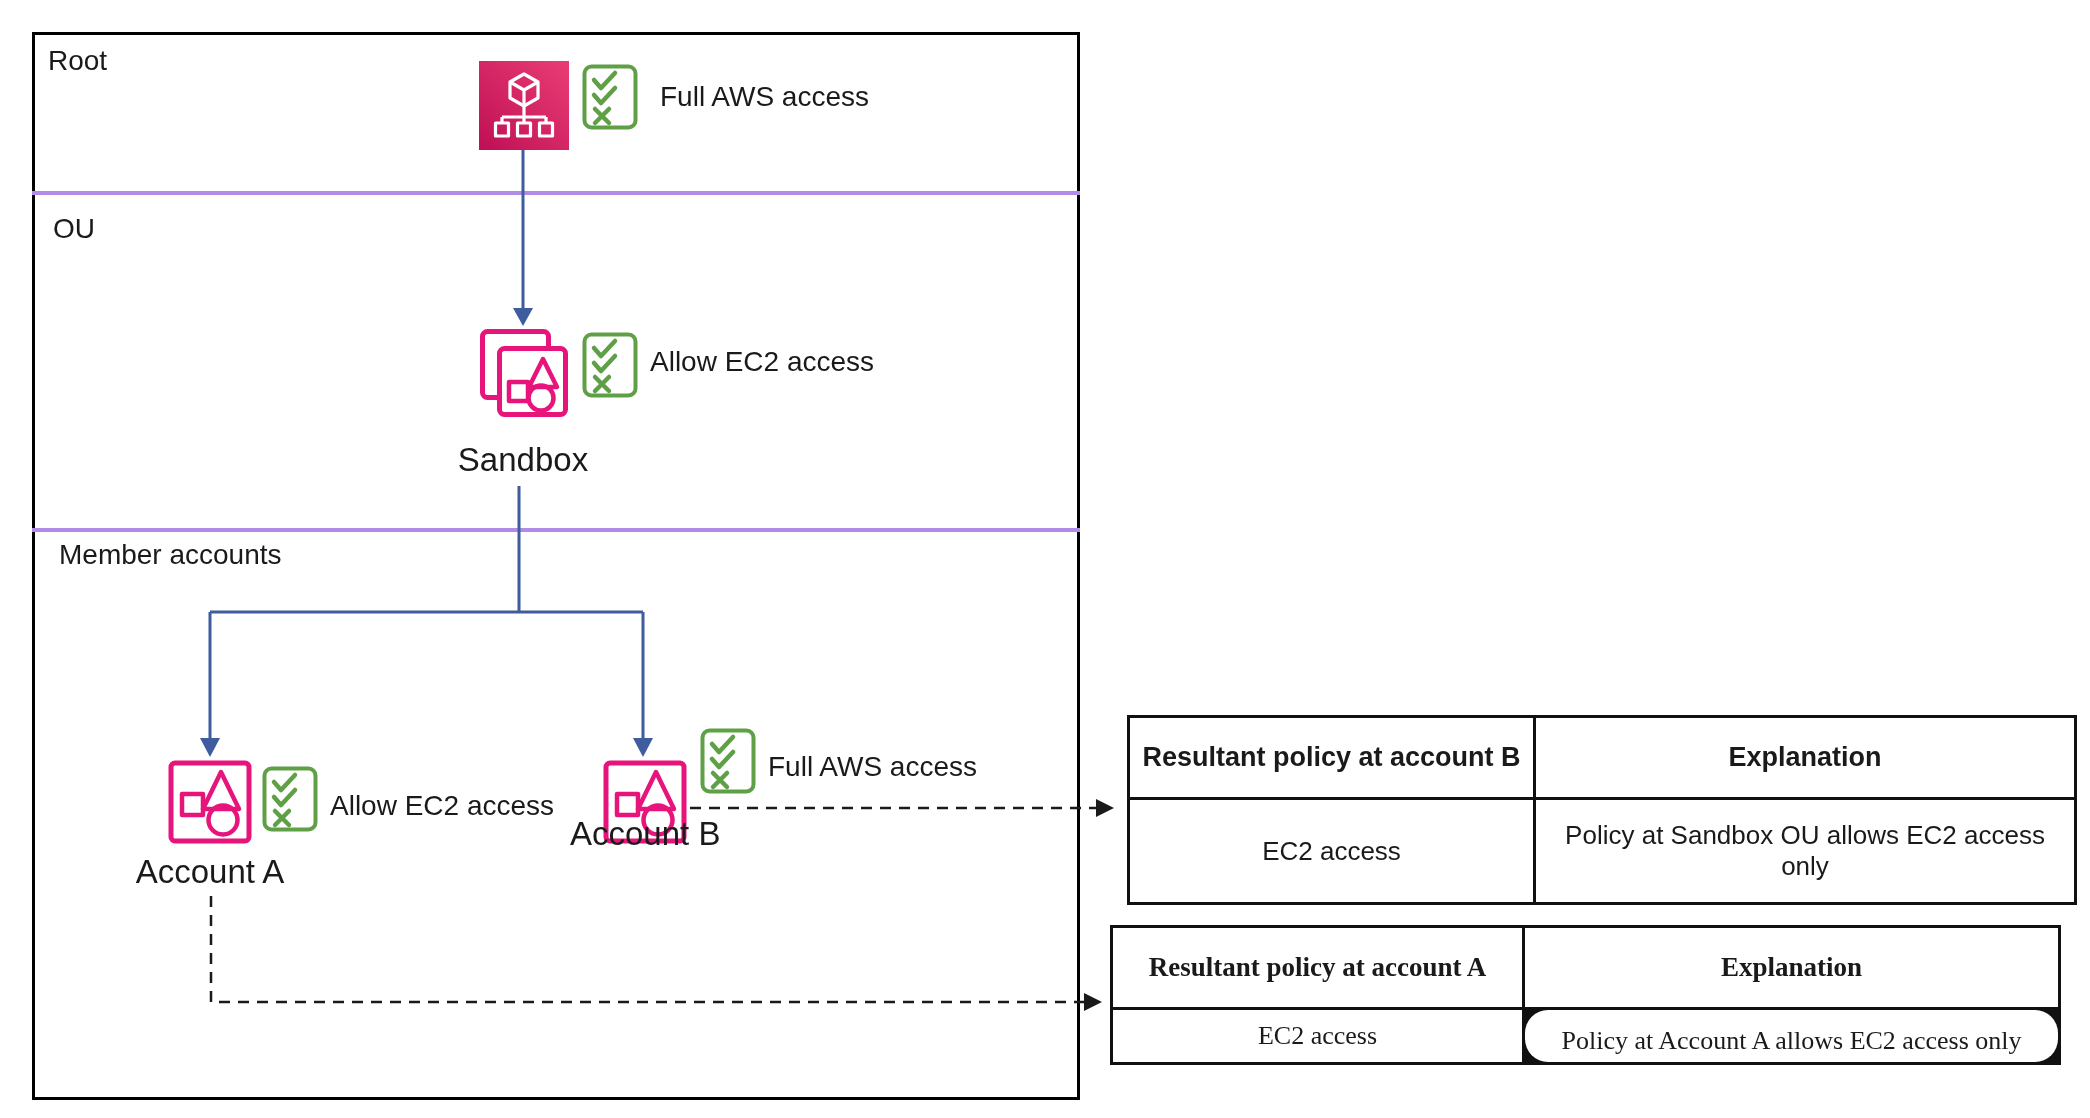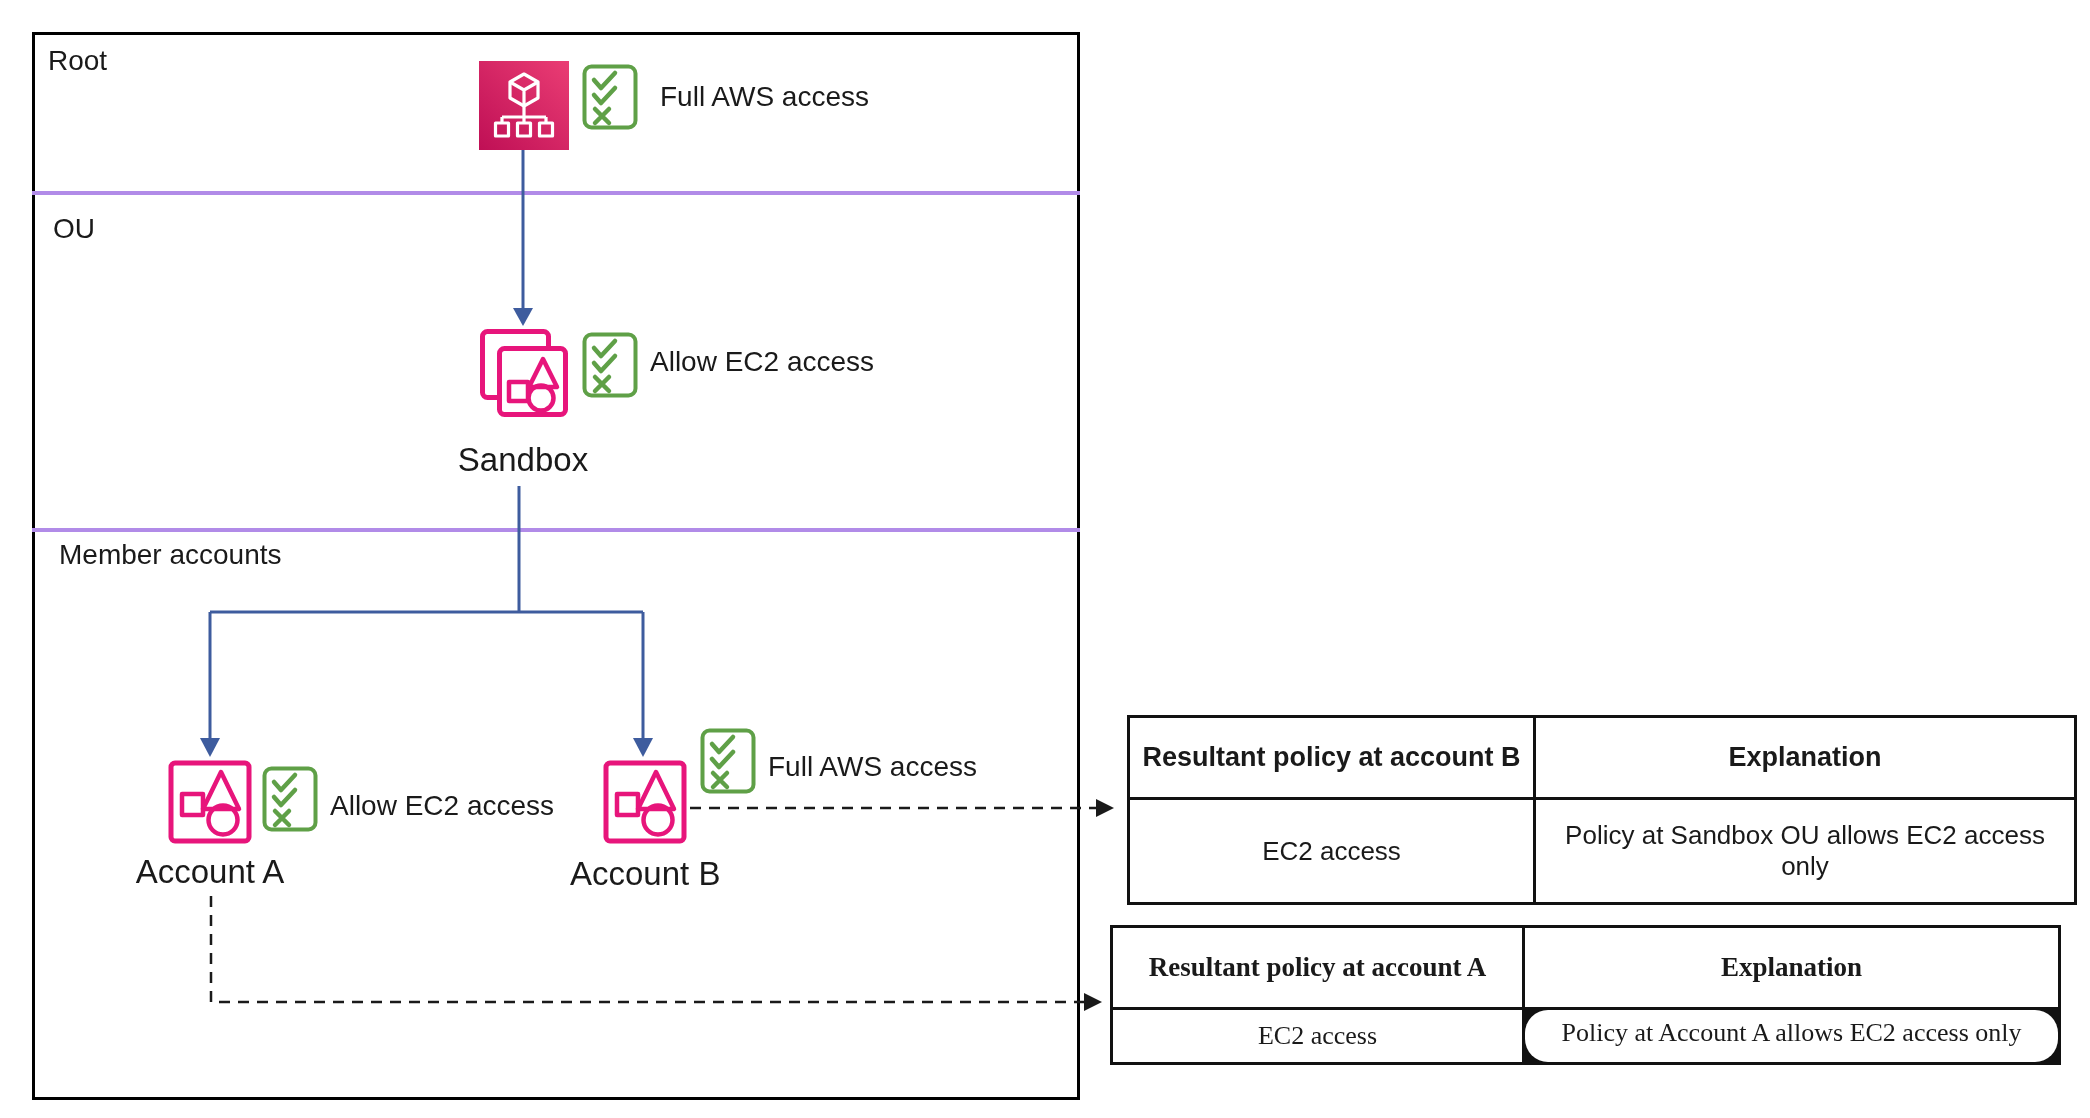--- a/index.html
+++ b/index.html
@@ -30,21 +30,21 @@
   .g0{stop-color:var(--icon-pink-dark,#BF0F55);}
   .g1{stop-color:var(--icon-pink-light,#EA3D74);}
   .policy-table{
     position:absolute;display:grid;background:#111;gap:3px;padding:3px;box-sizing:border-box;
   }
   .policy-table .cell{
     background:#fff;display:flex;align-items:center;justify-content:center;
     text-align:center;font-size:26px;padding:0 10px;
   }
   .policy-table .head{font-weight:bold;font-size:27px;}
-  .cell.top-align{align-items:flex-start;padding-top:8px;border-radius:23px;}
+  .cell.top-align{align-items:flex-start;padding-top:16px;border-radius:23px;}
 </style>
 </head>
 <body>
 
 <div class="stage">
 
   <div class="outer-box"></div>
 
   <svg class="overlay" width="2090" height="1118" viewBox="0 0 2090 1118">
 
@@ -147,21 +147,21 @@
   </svg>
   <svg class="abs" style="left:700px;top:728px" width="56" height="66" viewBox="0 0 56 66">
     <rect x="2.5" y="2.5" width="51" height="61" rx="7" class="green-stroke" stroke-width="4" fill="#fff"></rect>
     <g class="green-stroke" stroke-width="4.5" fill="none" stroke-linecap="round" stroke-linejoin="round">
       <path d="M12,16 L19,24 L33,9"></path>
         <path d="M12,31 L19,39 L33,24"></path>
       <path d="M13,45 L27,59 M27,45 L13,59"></path>
     </g>
   </svg>
   <div class="label policy-label" style="left:768px;top:752px">Full AWS access</div>
-  <div class="label node-label" style="left:570px;top:856px">Account B</div>
+  <div class="label node-label" style="left:570px;top:816px">Account B</div>
 
   <div class="policy-table" id="table-account-b" style="left:1127px;top:715px;width:950px;height:190px;grid-template-columns:403px 1fr;grid-template-rows:79px 1fr;">
     <div class="cell head">Resultant policy at account B</div>
     <div class="cell head">Explanation</div>
     <div class="cell">EC2 access</div>
     <div class="cell">Policy at Sandbox OU allows EC2 access only</div>
   </div>
 
   <div class="policy-table" id="table-account-a" style="left:1110px;top:925px;width:951px;height:140px;grid-template-columns:409px 1fr;grid-template-rows:79px 1fr;font-family:Liberation Serif, serif;">
     <div class="cell head">Resultant policy at account A</div>

